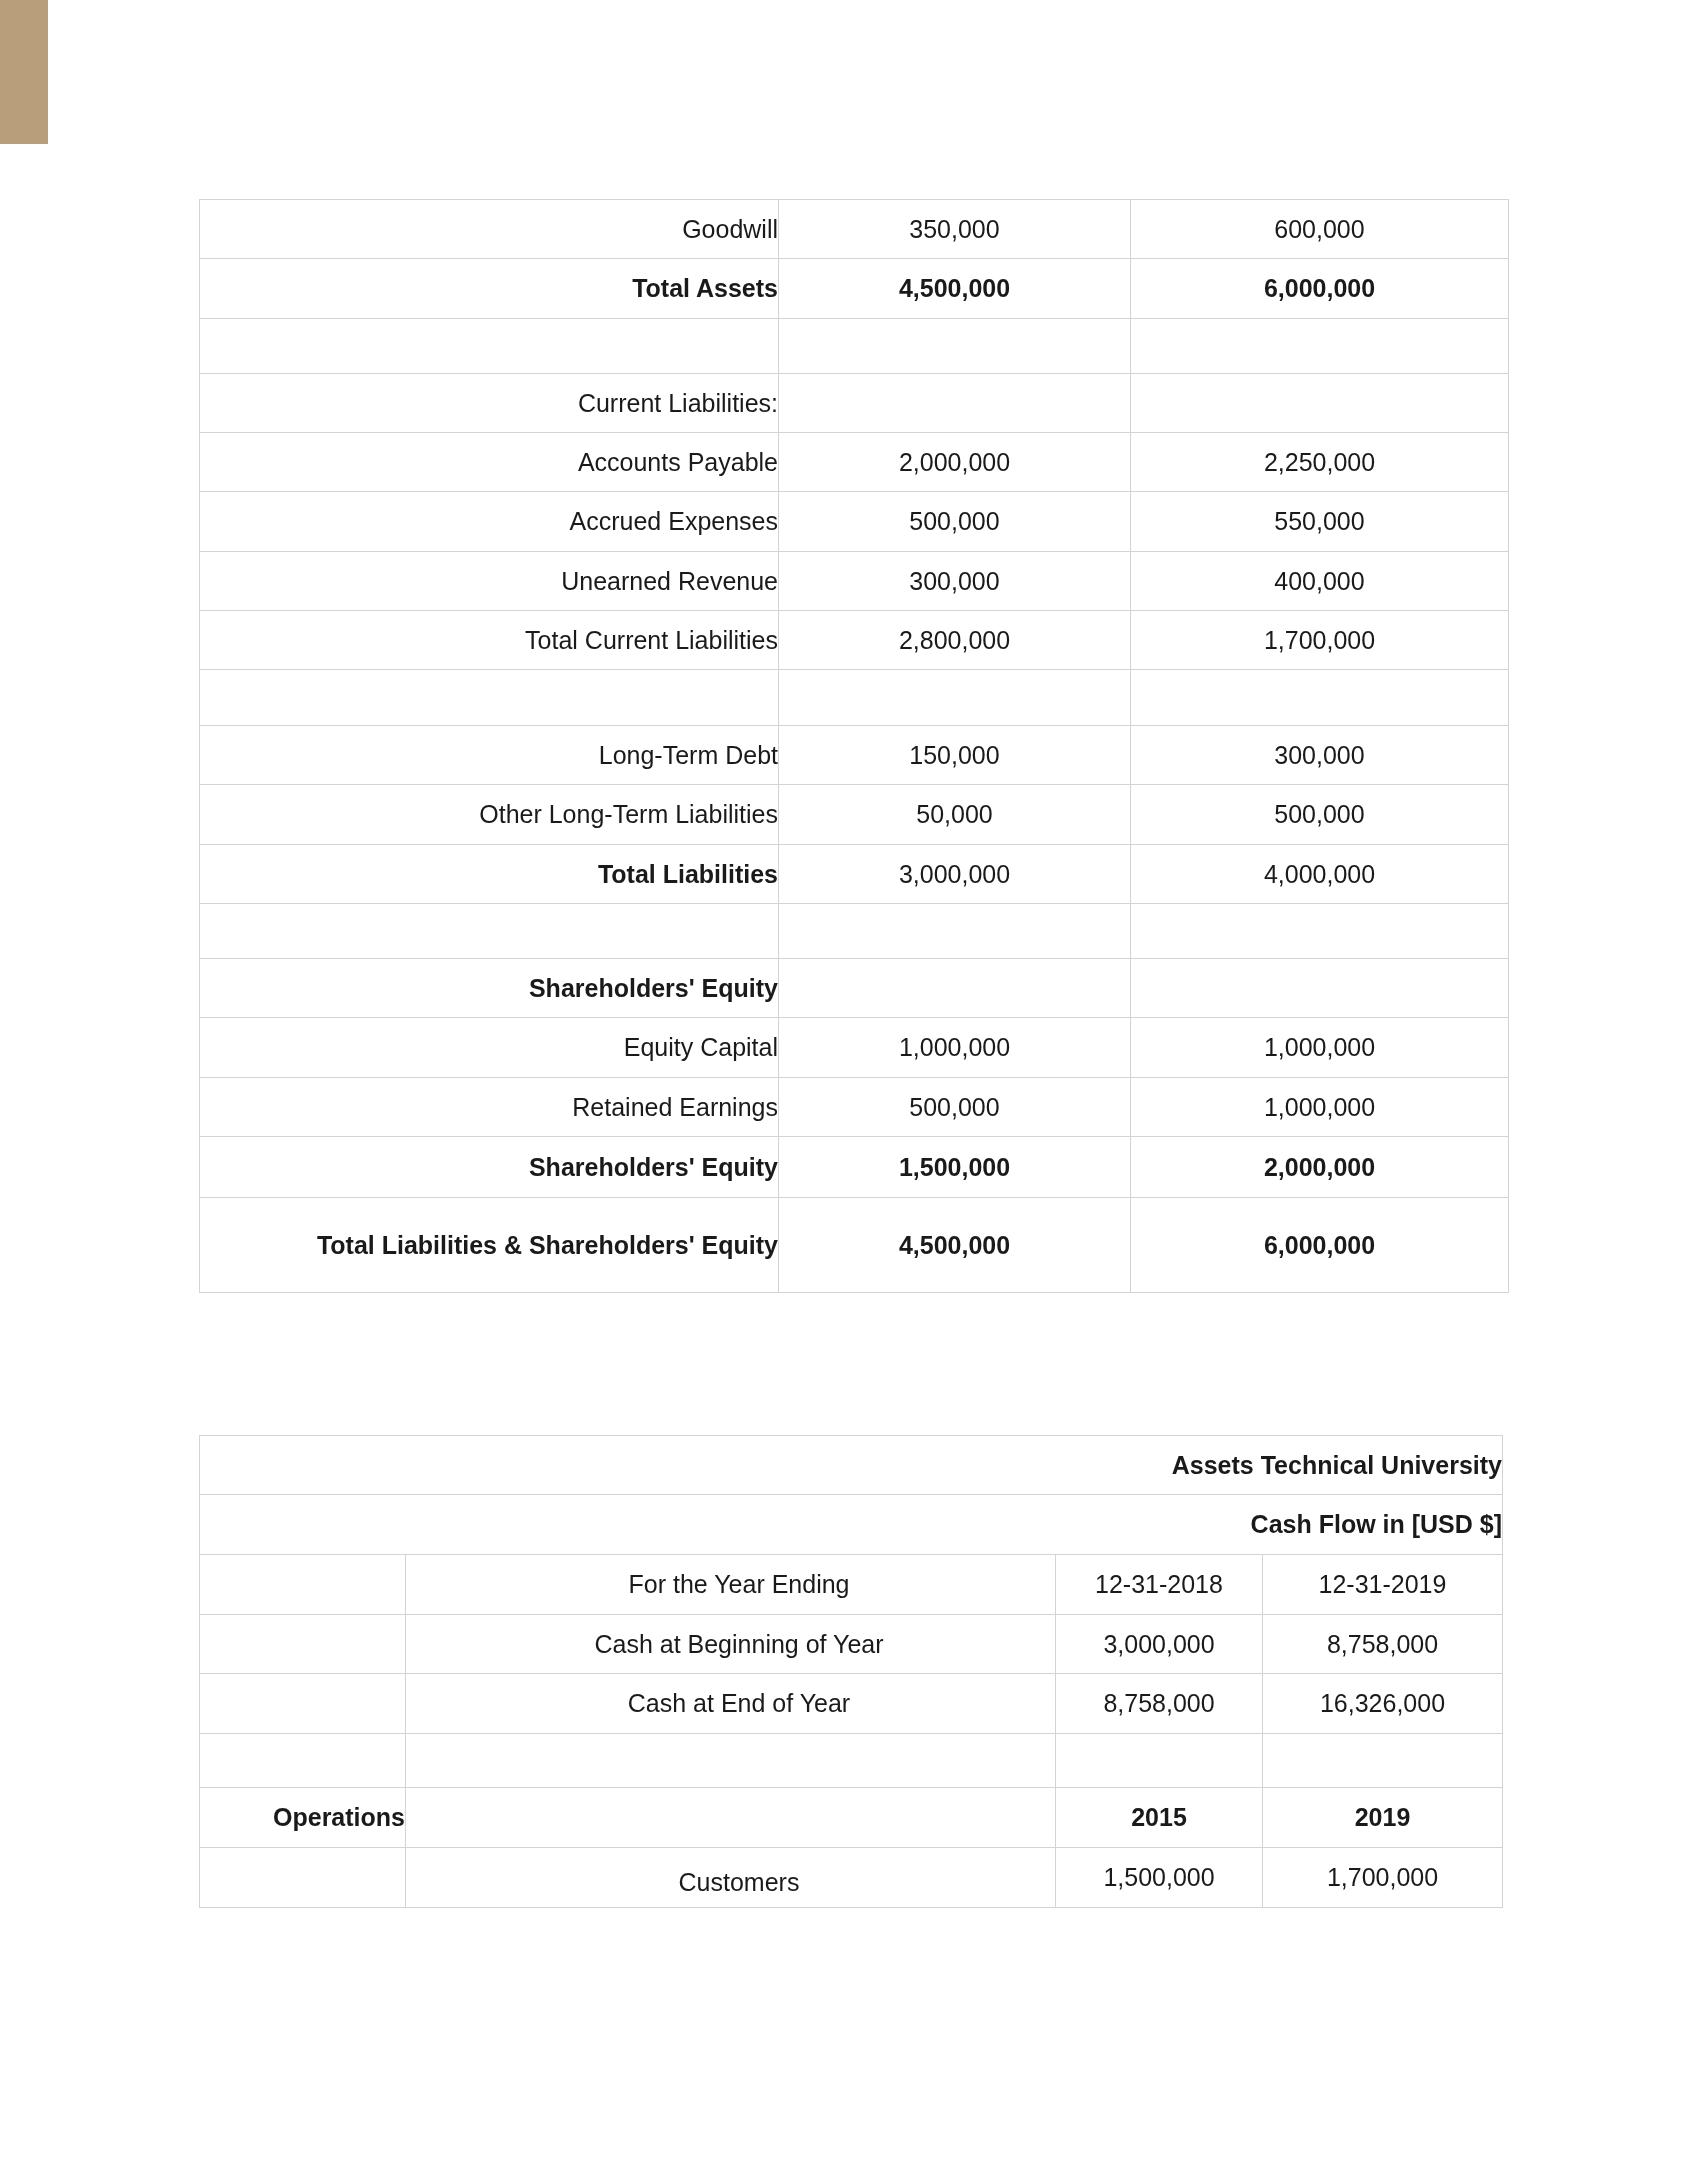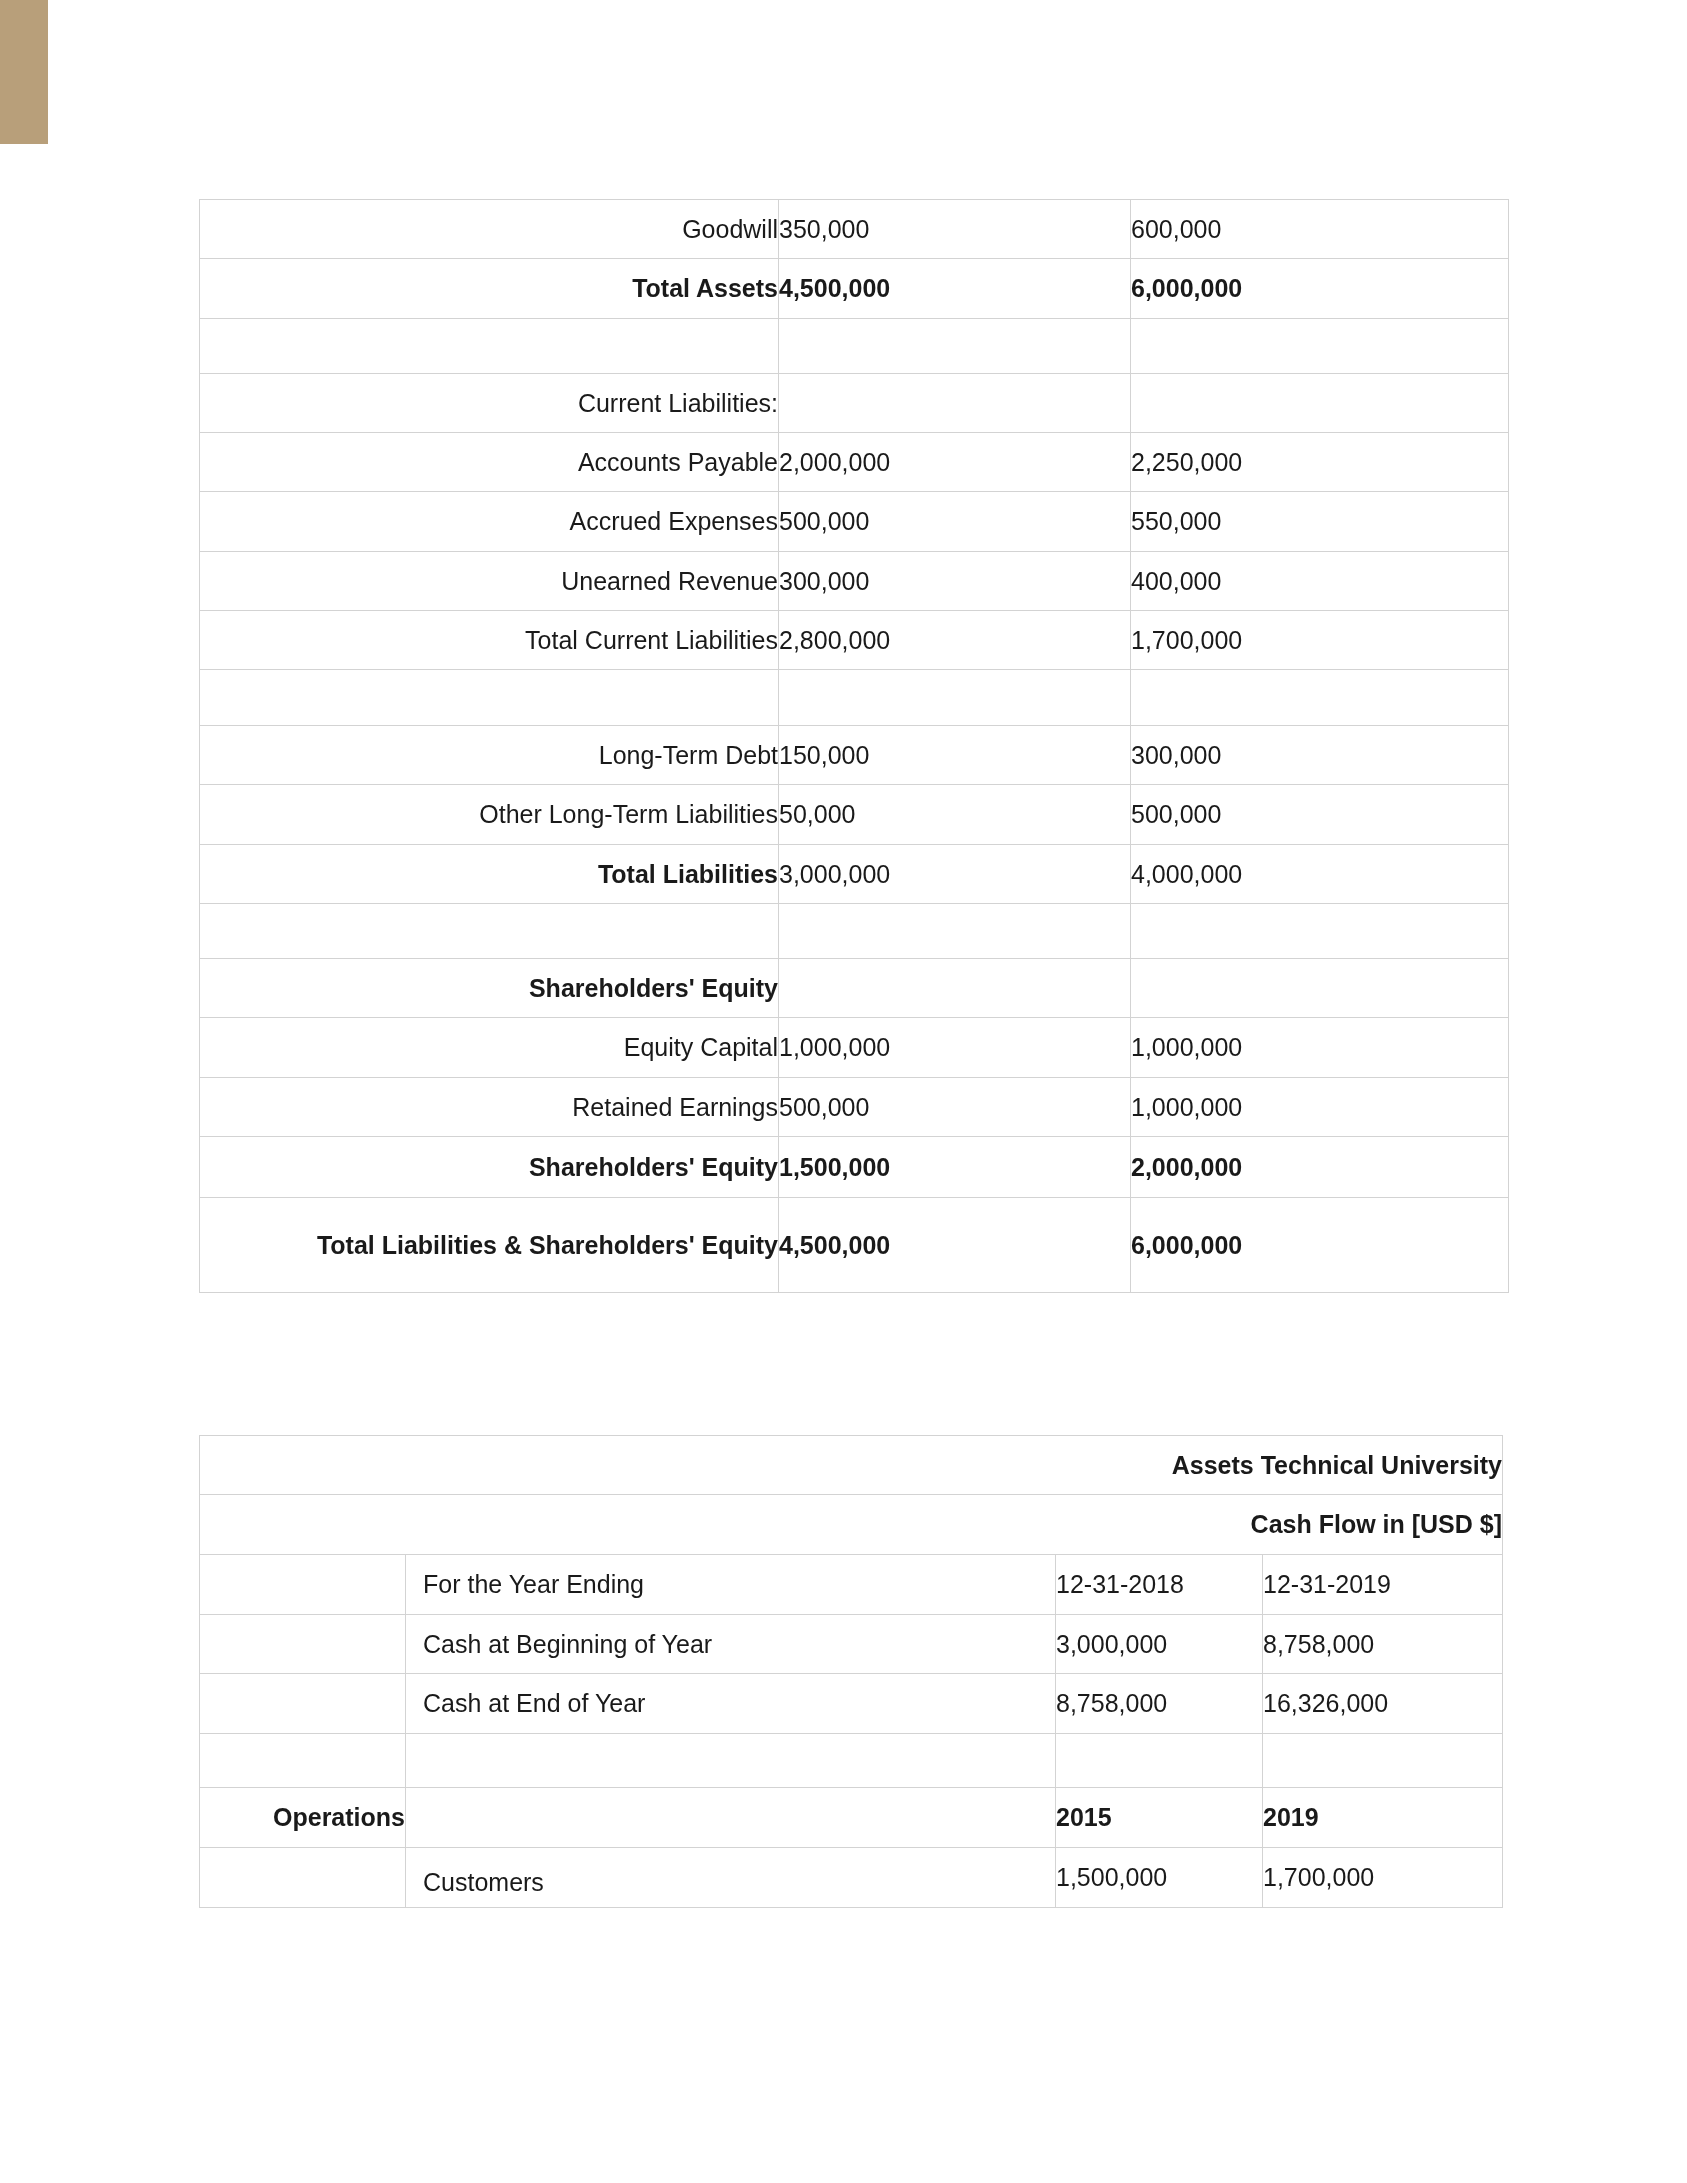--- a/index.html
+++ b/index.html
@@ -3,22 +3,22 @@
 <meta charset="utf-8">
 <style>
   html, body { margin:0; padding:0; background:#ffffff; }
   body { width:1687px; height:2183px; position:relative; overflow:hidden;
          font-family:"Liberation Sans", sans-serif; color:#1a1a1a; }
   .accent-bar { position:absolute; left:0; top:0; width:48px; height:144px; background:#B89F7A; }
   table.fin { position:absolute; border-collapse:collapse; table-layout:fixed; }
   table.fin td { border:1.3px solid #d3d3d3; padding:0; font-size:25px; line-height:1;
                  vertical-align:middle; white-space:nowrap; overflow:hidden; }
   table.fin td.lbl { padding-left:25px; text-align:right; }
-  table.fin td.num { }
-  table.fin td.sub { padding-left:17px; text-align:left; }
+  table.fin td.num { text-align:center; }
+  table.fin td.sub { padding-left:17px; text-align:center; }
   .b { font-weight:bold; }
   #bs { left:199px; top:199px; width:1309px; }
   #cf { left:199px; top:1435px; width:1303px; }
   td.low { vertical-align:bottom !important; padding-bottom:12px !important; }
 </style>
 </head>
 <body>
 
 <div class="accent-bar"></div>
 

